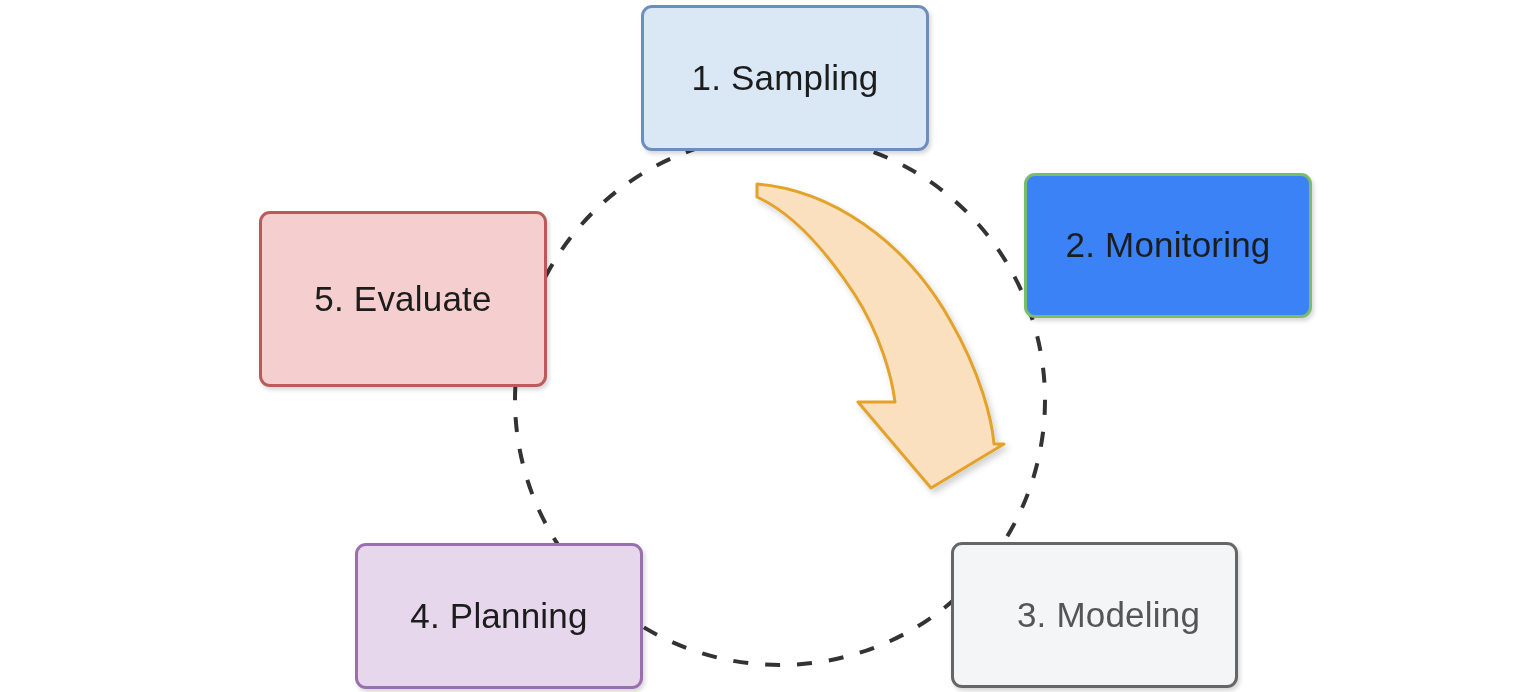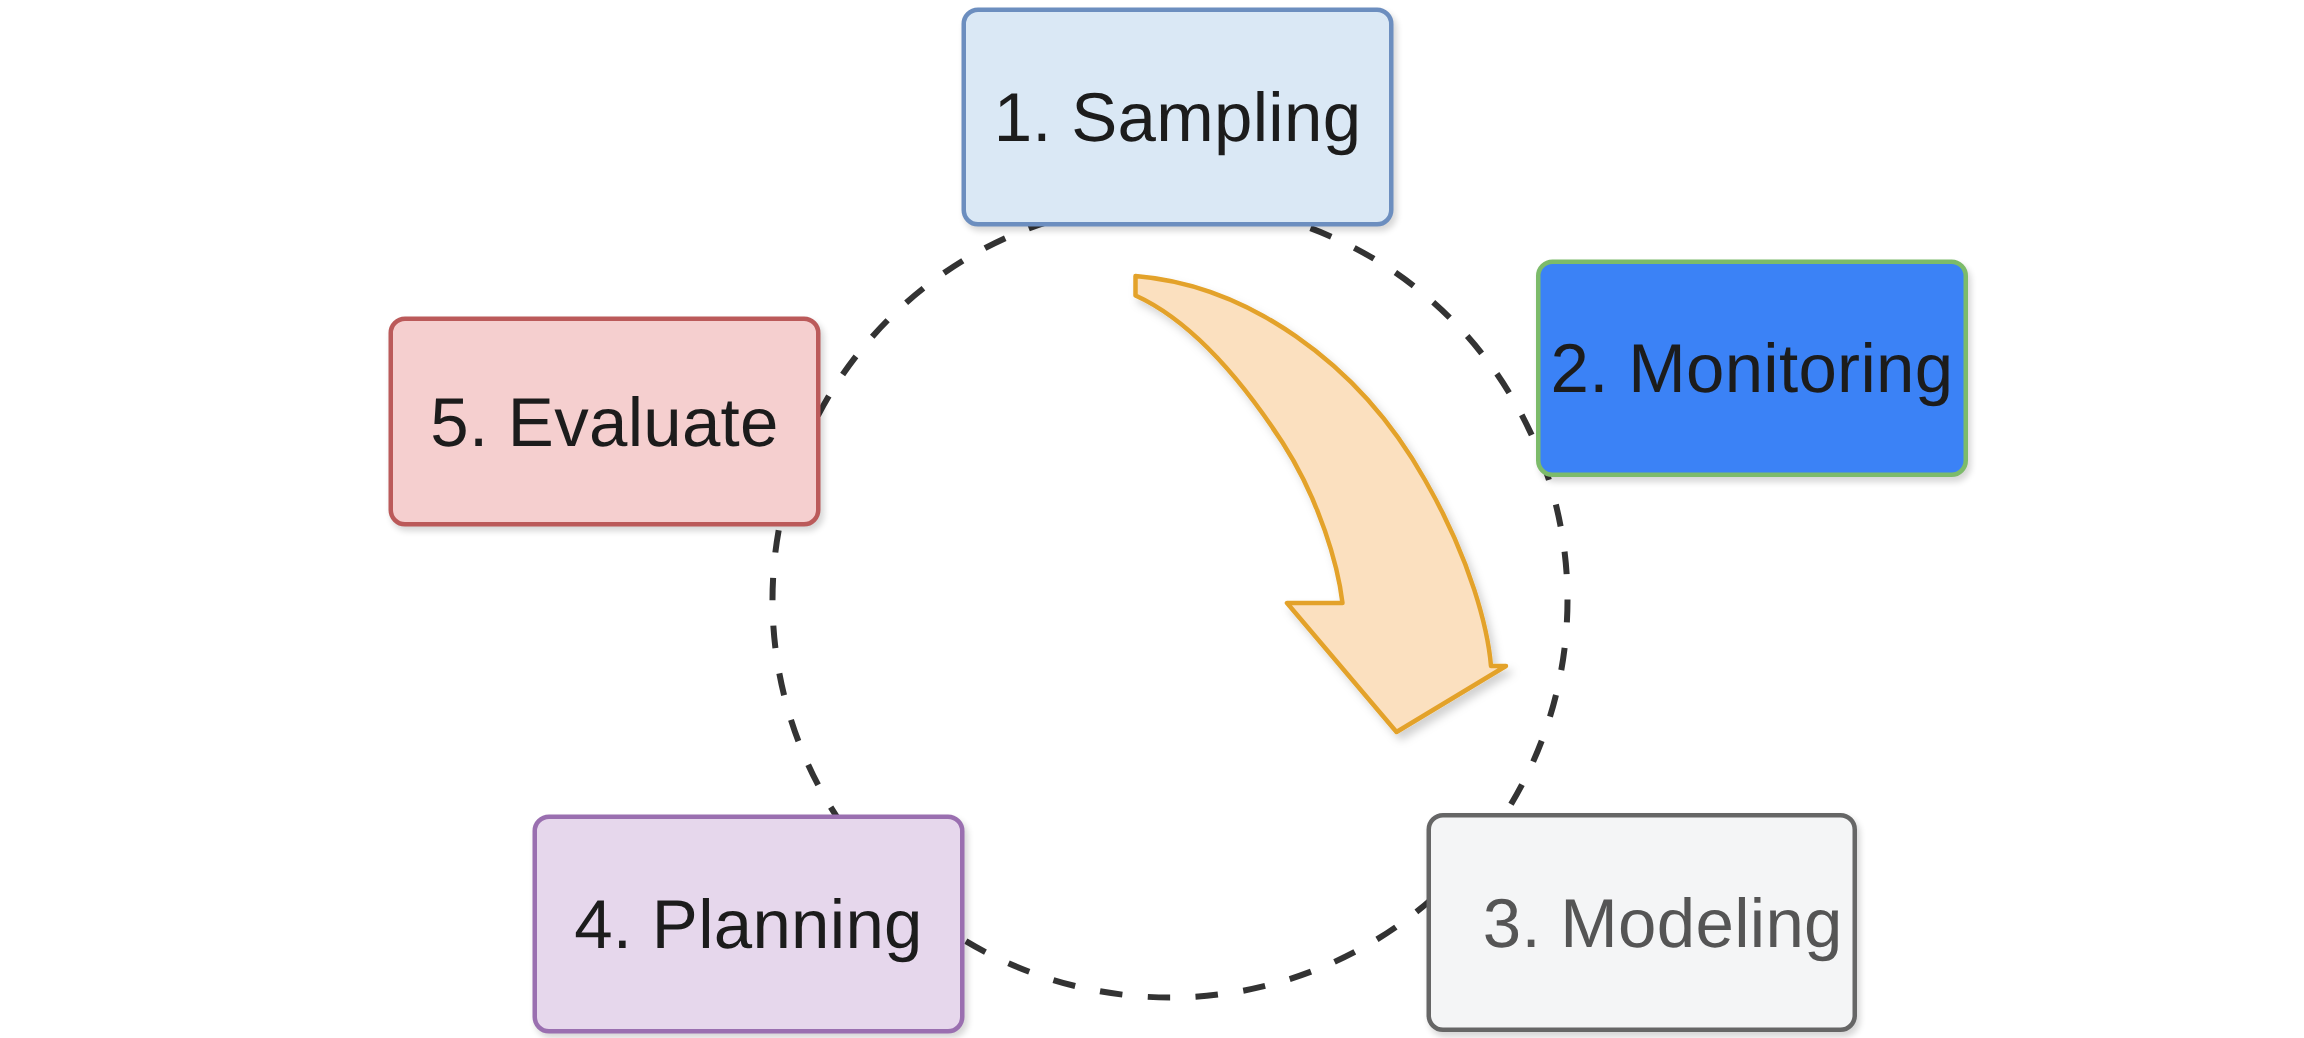--- a/index.html
+++ b/index.html
@@ -31,21 +31,21 @@
     border-style: solid;
     border-width: 3px;
     border-radius: 11px;
     display: flex;
     align-items: center;
     justify-content: center;
     box-shadow: 2px 3px 4px rgba(0,0,0,0.16);
   }
   .node-label {
     font-family: "Liberation Sans", sans-serif;
-    font-size: 46px;
+    font-size: 35px;
     line-height: 1.1;
     color: #1c1c1c;
     white-space: nowrap;
     letter-spacing: 0.2px;
   }
   .node-label.muted {
     color: #555555;
   }
 </style>
 </head>
@@ -84,17 +84,17 @@
   </div>
 
   <div class="node-box" style="left:951px; top:542px; width:287px; height:146px; background:#f4f5f6; border-color:#666666;padding-left:28px;">
     <span class="node-label muted">3. Modeling</span>
   </div>
 
   <div class="node-box" style="left:355px; top:543px; width:288px; height:146px; background:#e6d7ec; border-color:#9a6fb0;">
     <span class="node-label">4. Planning</span>
   </div>
 
-  <div class="node-box" style="left:259px; top:211px; width:288px; height:140px; background:#f5cfcf; border-color:#bb5a5a;">
+  <div class="node-box" style="left:259px; top:211px; width:288px; height:176px; background:#f5cfcf; border-color:#bb5a5a;">
     <span class="node-label">5. Evaluate</span>
   </div>
 
 </div>
 
 </body></html>

